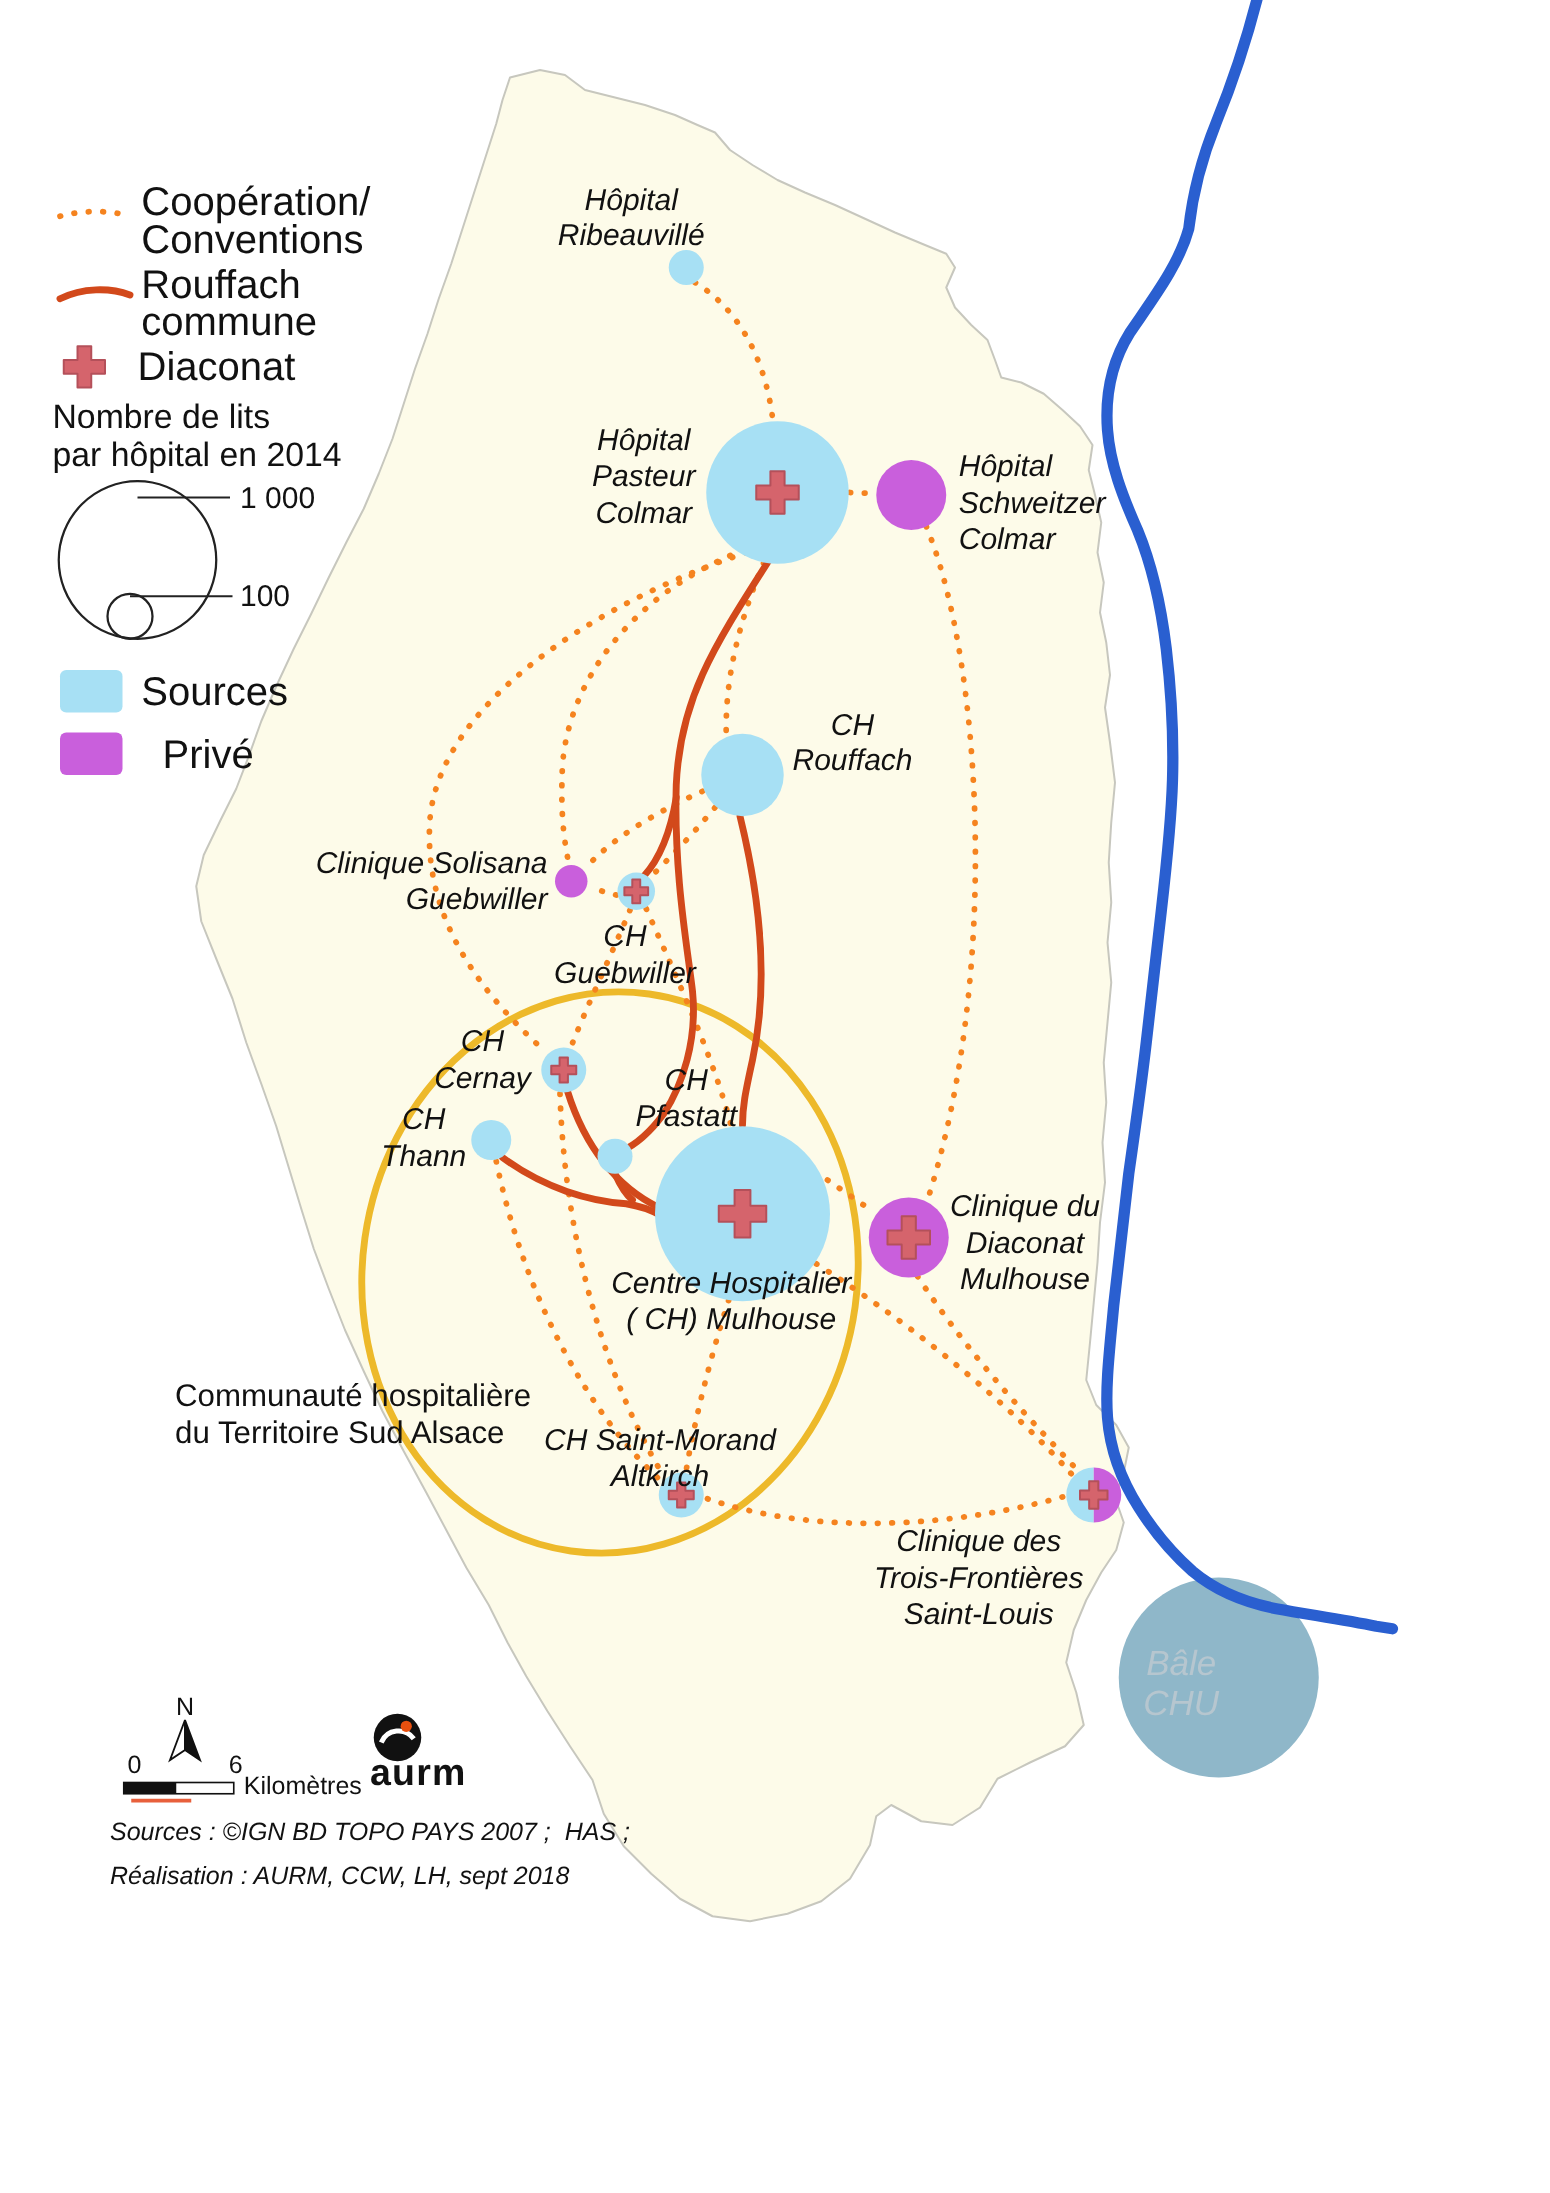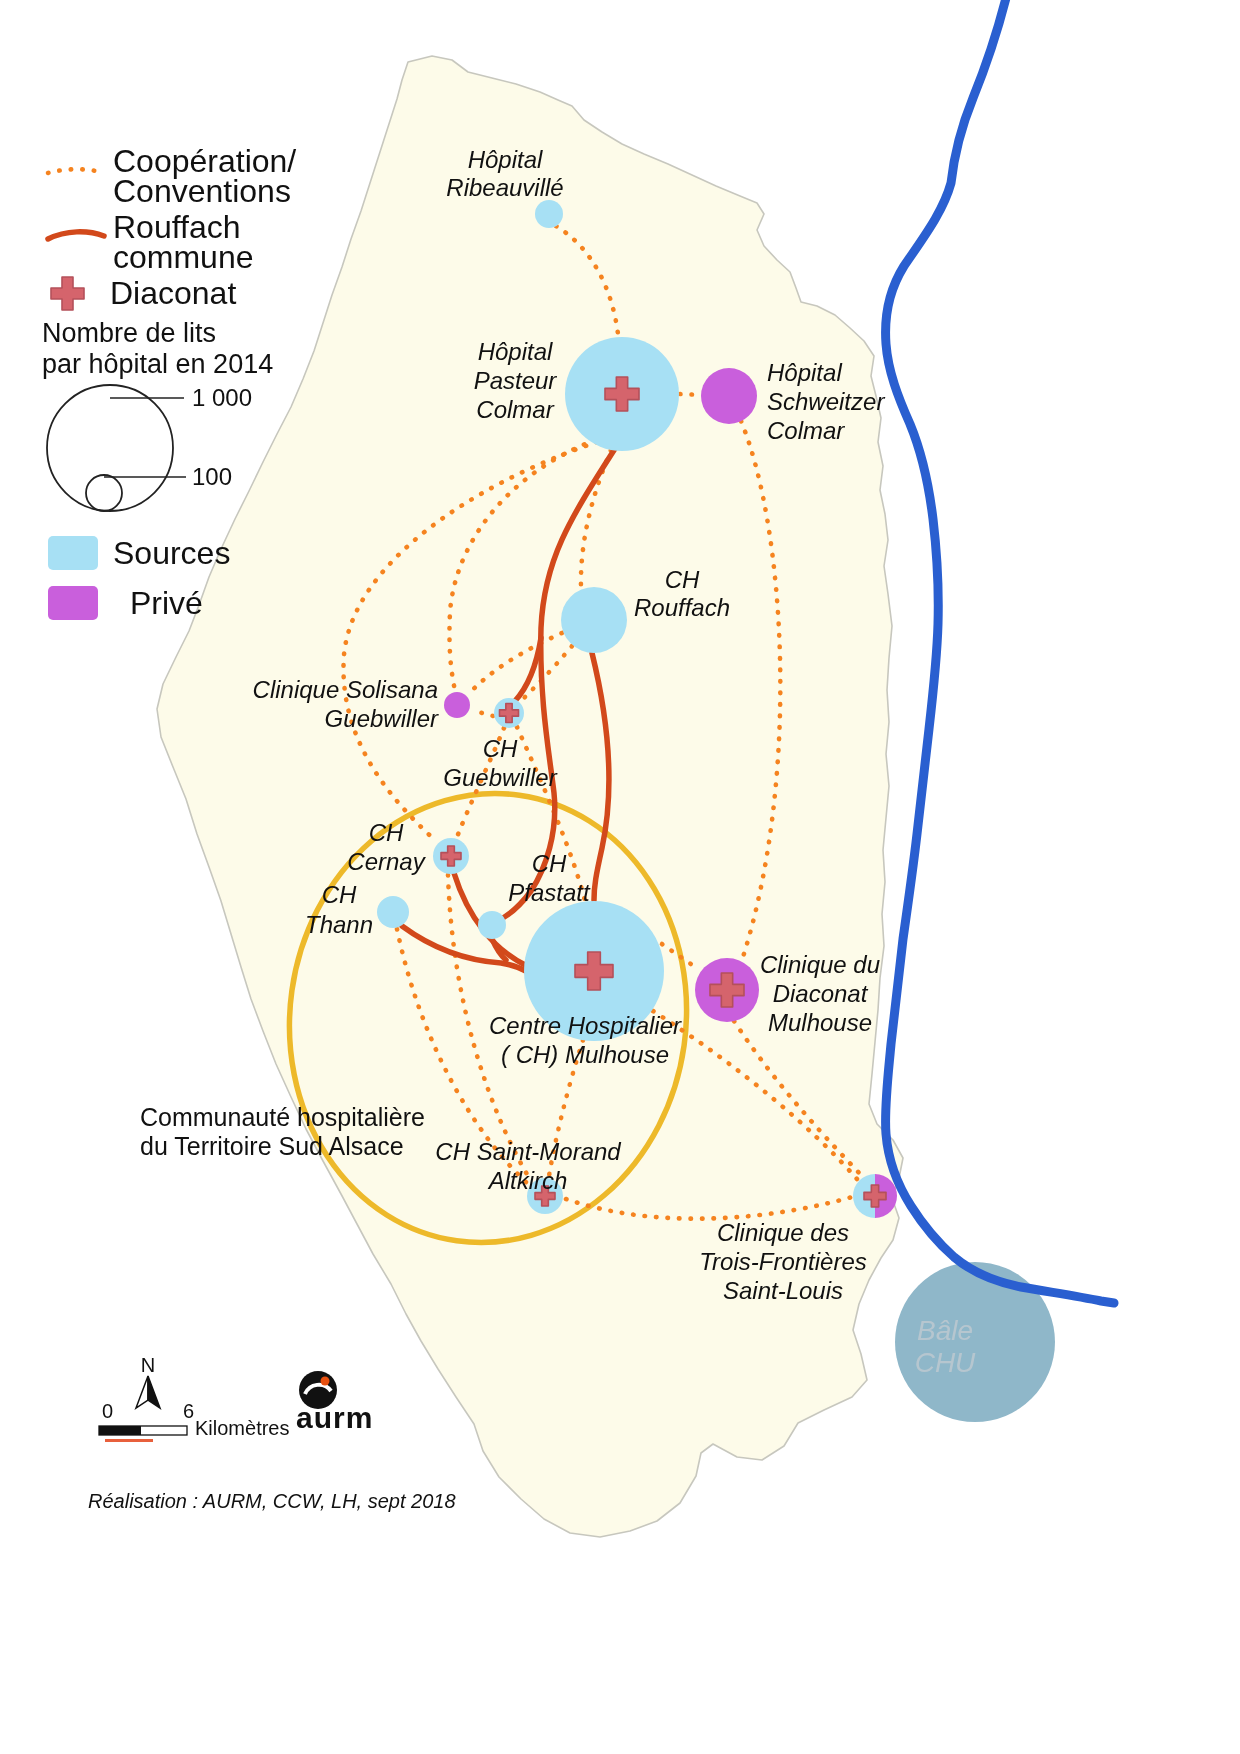--- a/index.html
+++ b/index.html
@@ -168,15 +168,16 @@
     <text class="scale-unit" x="100" y="33">Kilomètres</text>
   </svg>
 
   <svg style="left:292px;top:1364px" width="95" height="70">
     <circle cx="26" cy="26" r="19" fill="#111"></circle>
     <path d="M13 30 A 15 15 0 0 1 39 27" stroke="#fff" stroke-width="4" fill="none"></path>
     <circle cx="33" cy="17" r="4.5" fill="#E8500F"></circle>
     <text class="logo-text" x="4" y="64">aurm</text>
   </svg>
 
+  <div class="sources" style="top:1455px">Sources : ©IGN BD TOPO PAYS 2007 ;  HAS ;</div>
   <div class="sources" style="top:1490px">Réalisation : AURM, CCW, LH, sept 2018</div>
 
 </div>
 
 </body></html>

